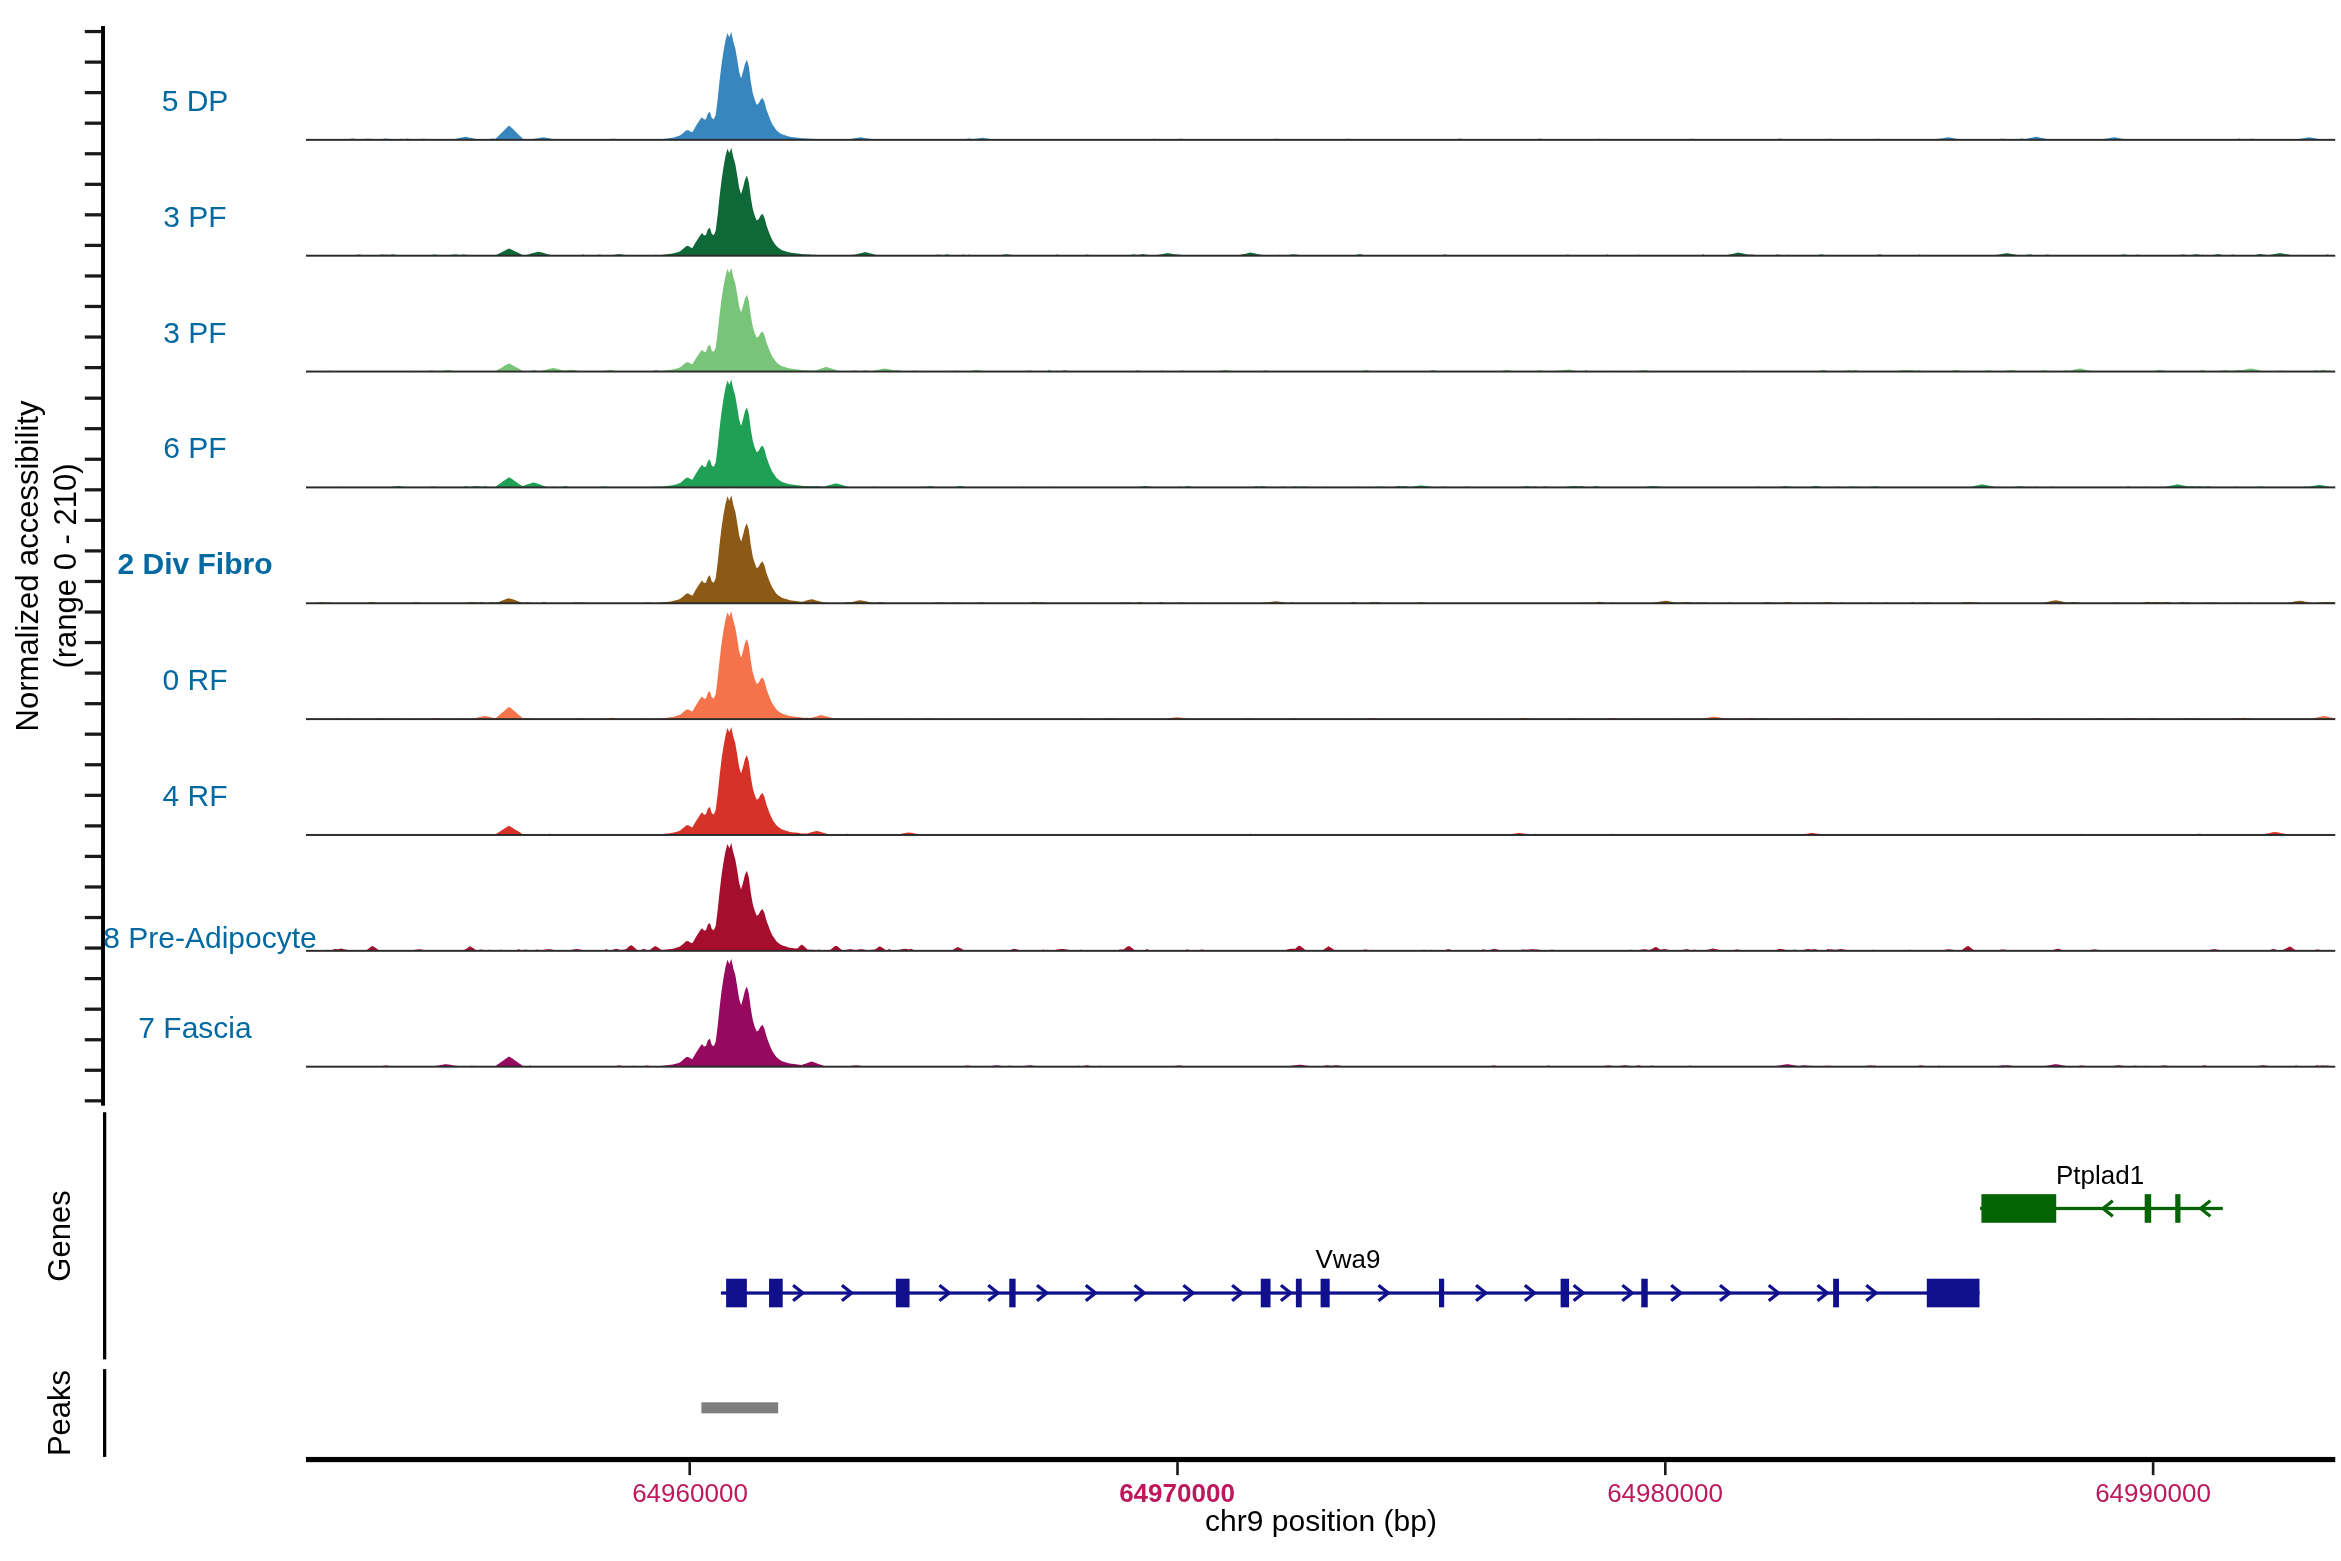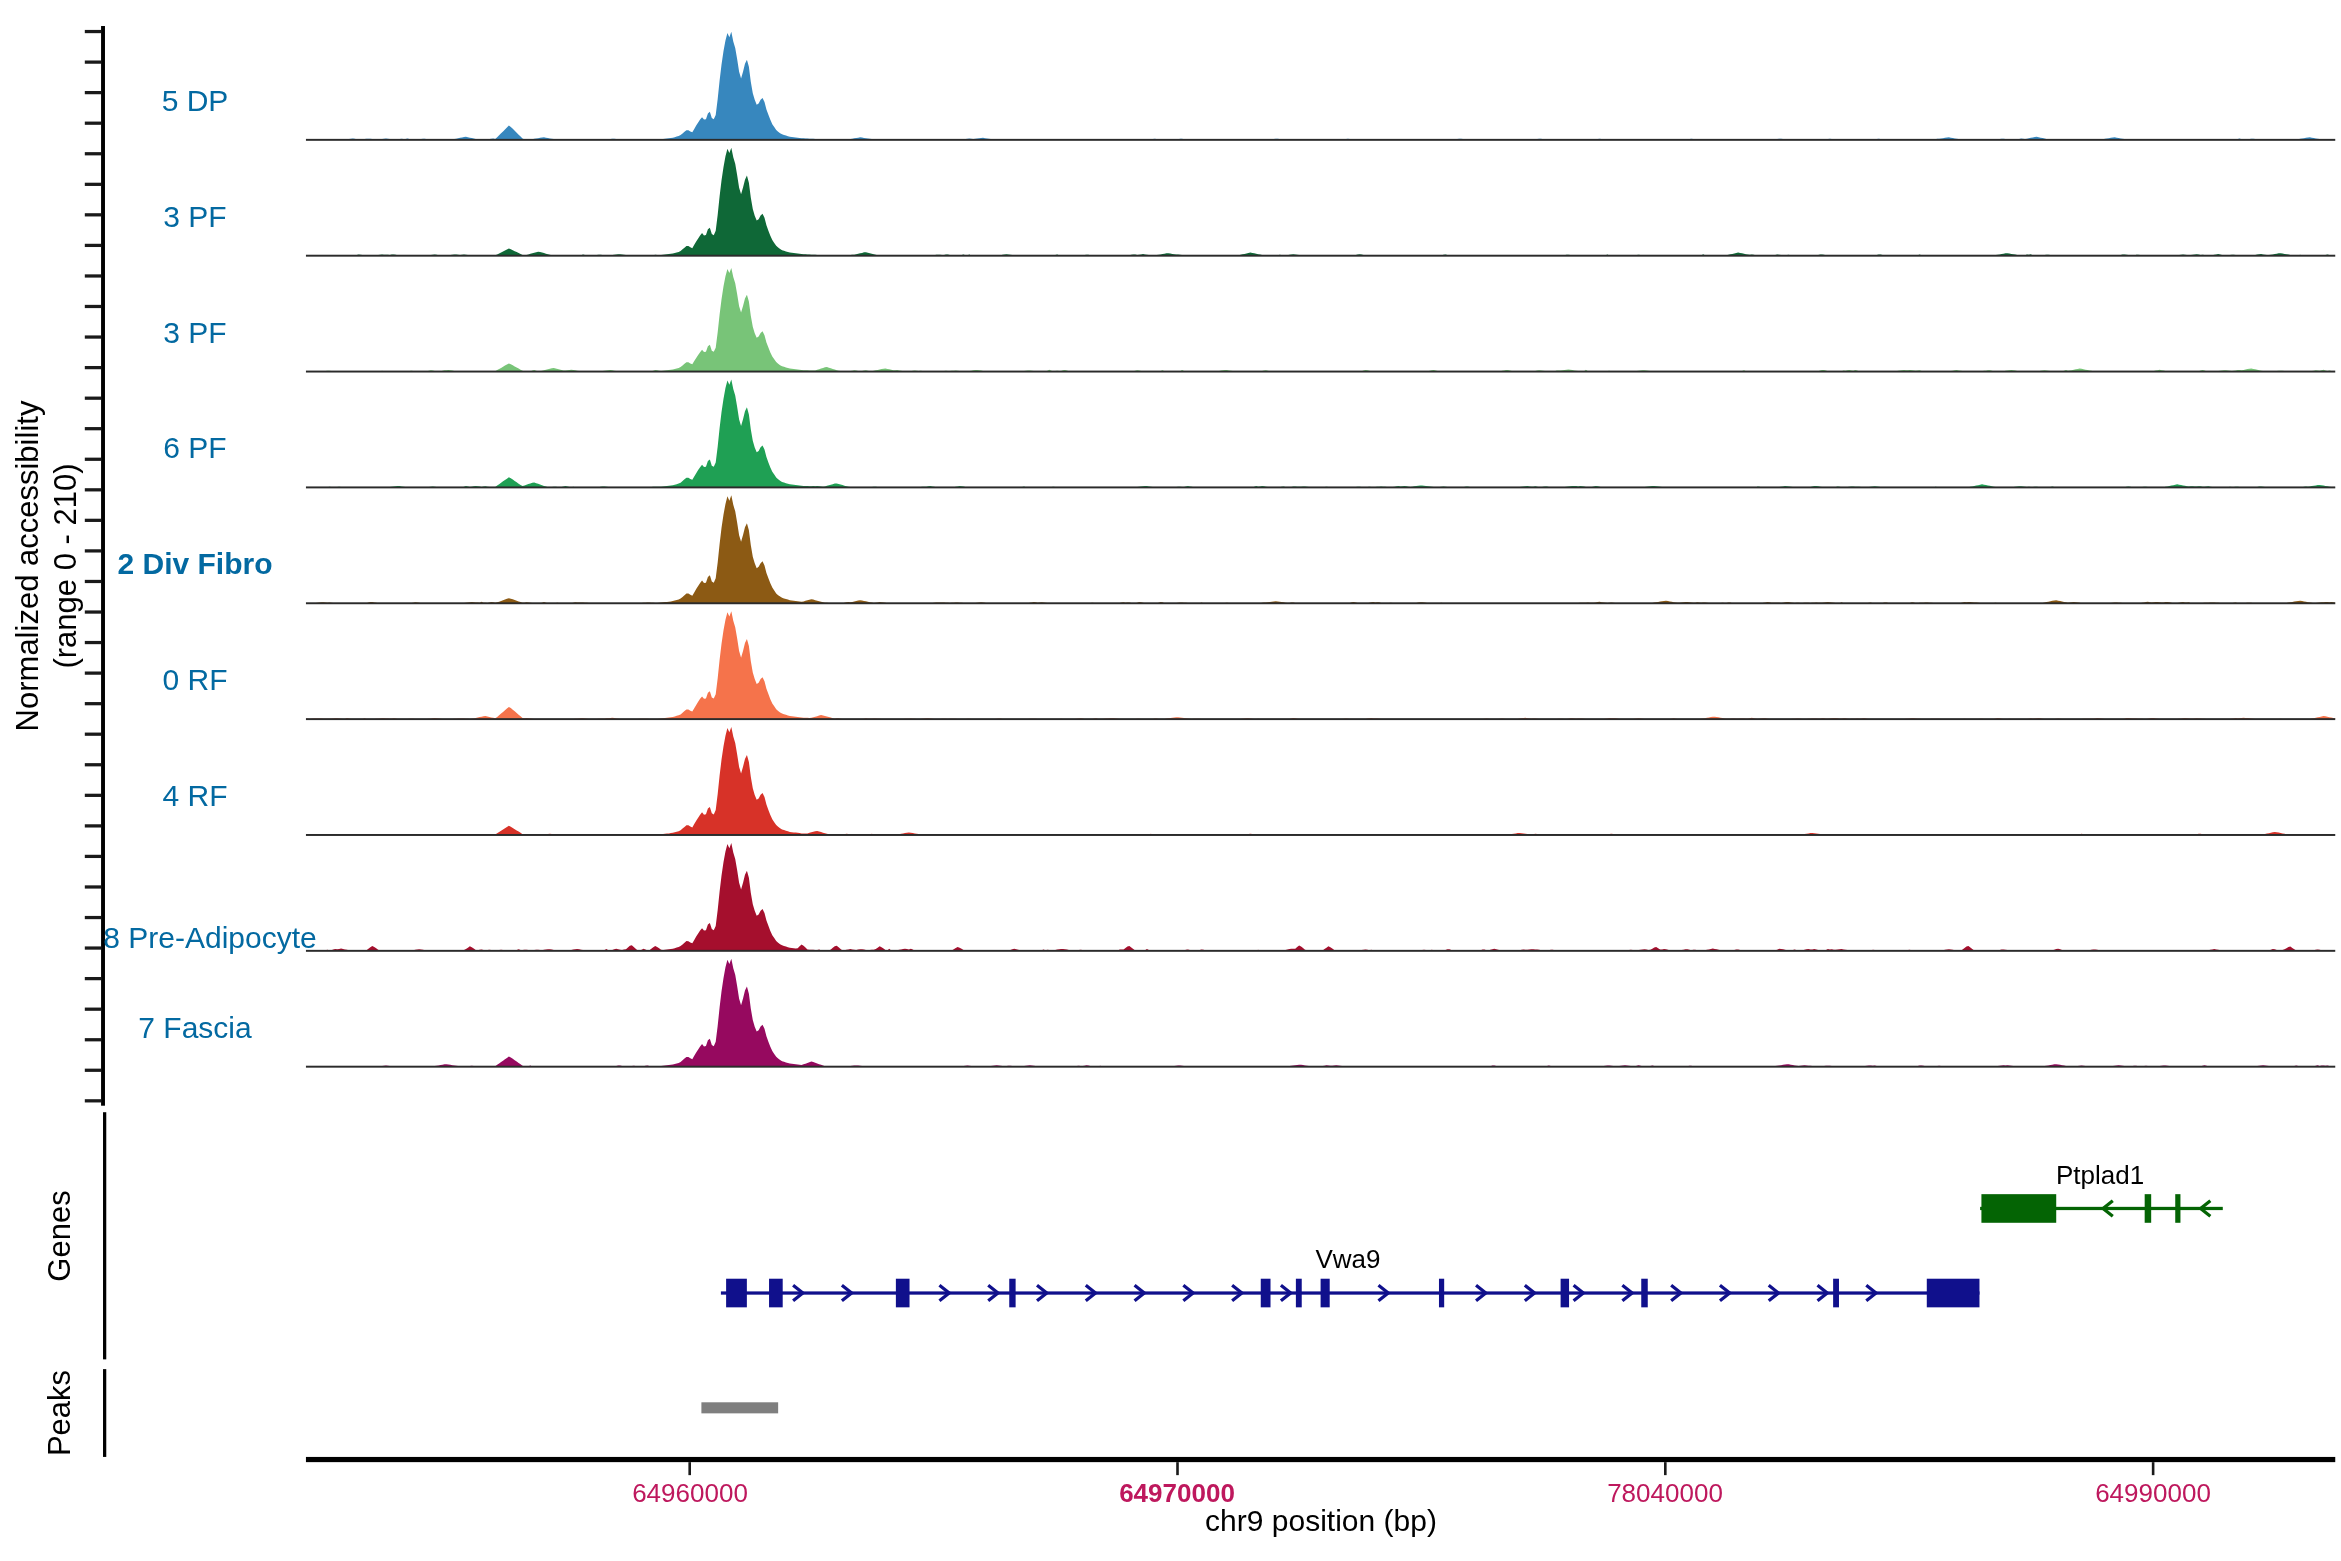--- a/index.html
+++ b/index.html
@@ -143,19 +143,19 @@
   <div class="rot-label side-label" style="left:60px;top:1236px;">Genes</div>
   <div class="rot-label side-label" style="left:60px;top:1413px;">Peaks</div>
 
   <div id="gene-labels">
       <div class="gene-label" style="left: 1348px; top: 1275px;">Vwa9</div>
       <div class="gene-label" style="left: 2100px; top: 1191px;">Ptplad1</div>
     </div>
   <div id="xtick-labels">
       <div class="xtick-label" style="left: 690px; top: 1478px;">64960000</div>
       <div class="xtick-label" style="left: 1177px; top: 1478px; font-weight: bold;">64970000</div>
-      <div class="xtick-label" style="left: 1665px; top: 1478px;">78040000</div>
+      <div class="xtick-label" style="left: 1665px; top: 1478px;">64980000</div>
       <div class="xtick-label" style="left: 2153px; top: 1478px;">64990000</div>
     </div>
 
   <div class="xlab" style="left:1321px;top:1504px;">chr9 position (bp)</div>
 </div>
 
 
 </body></html>

